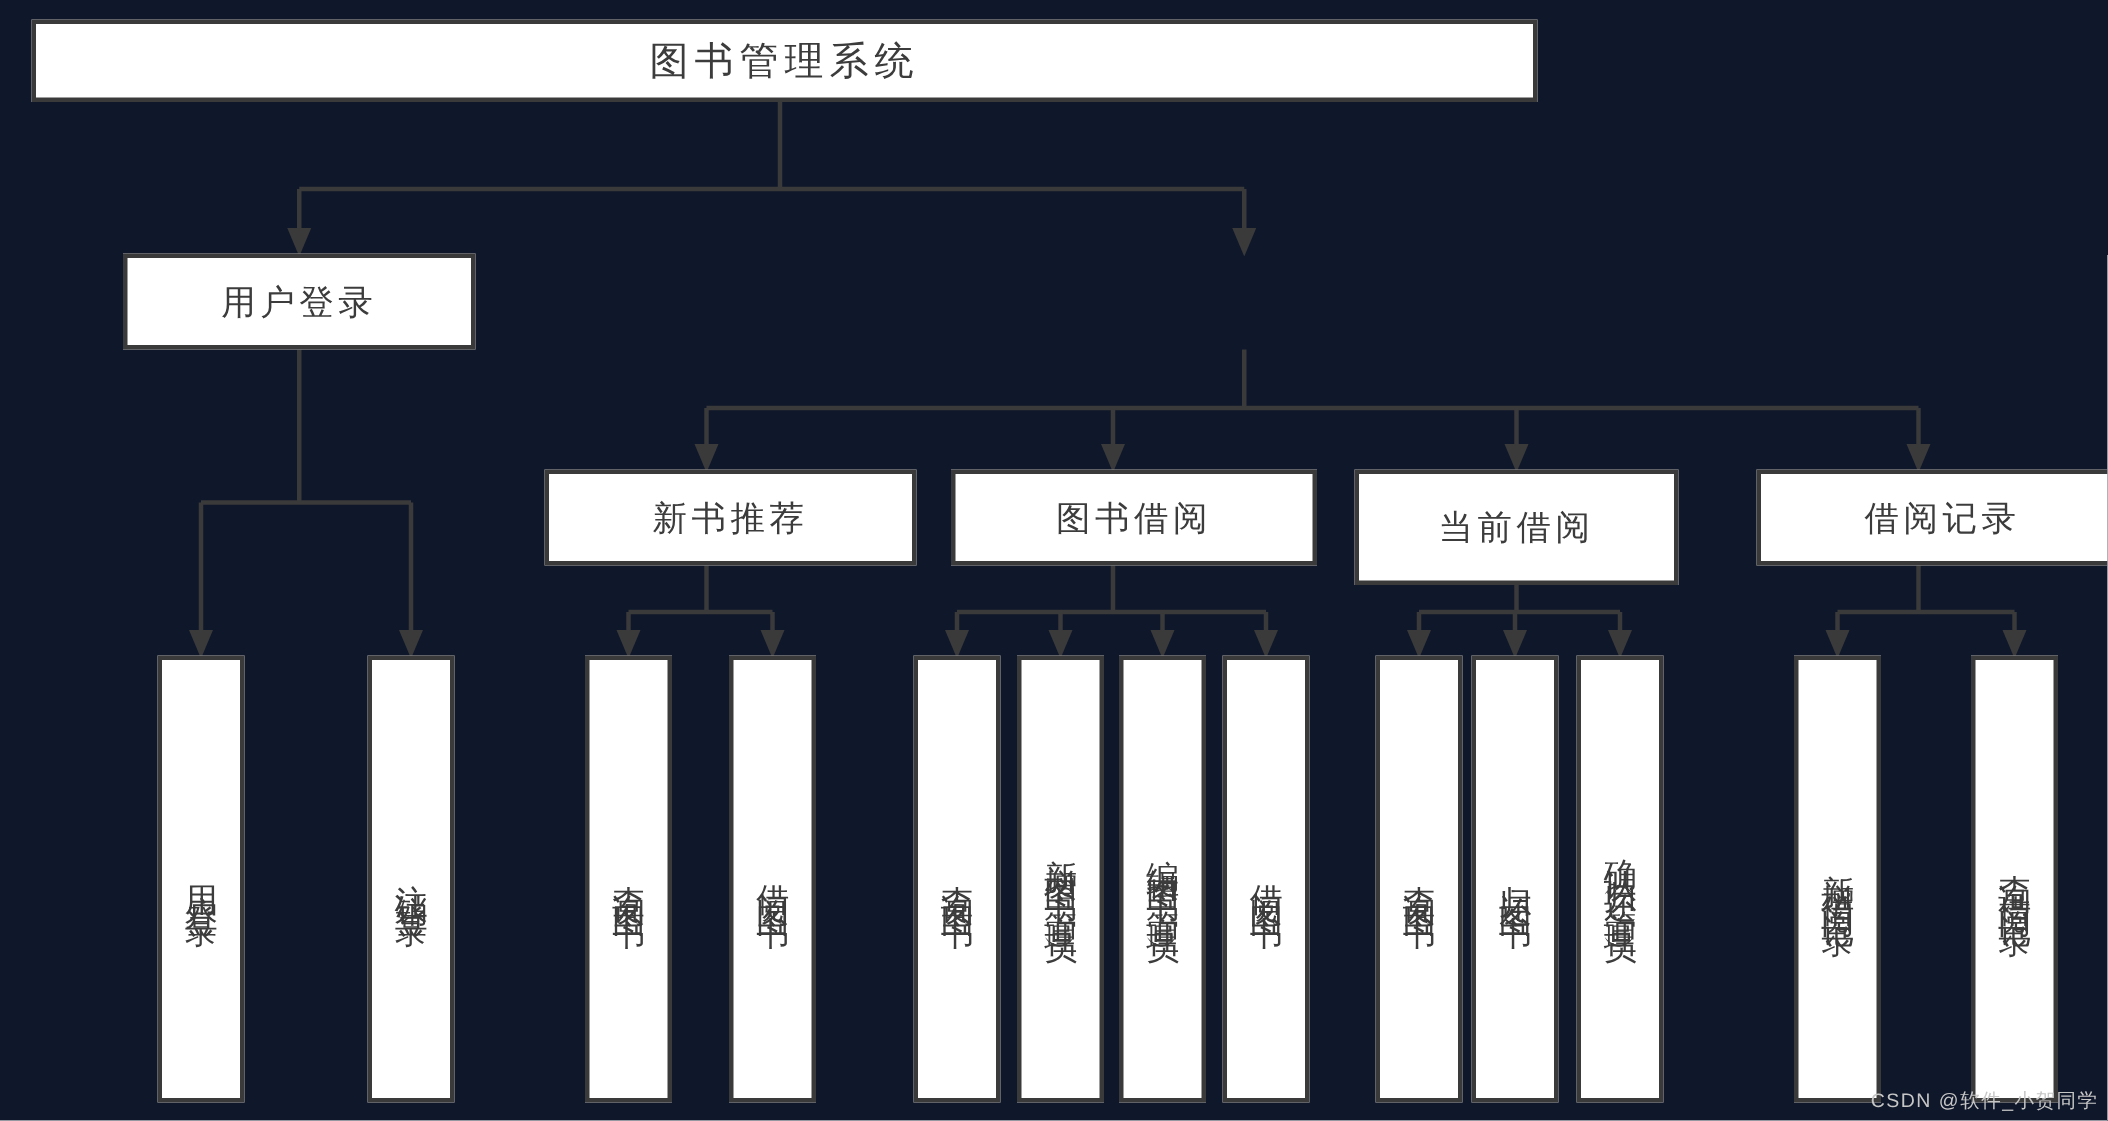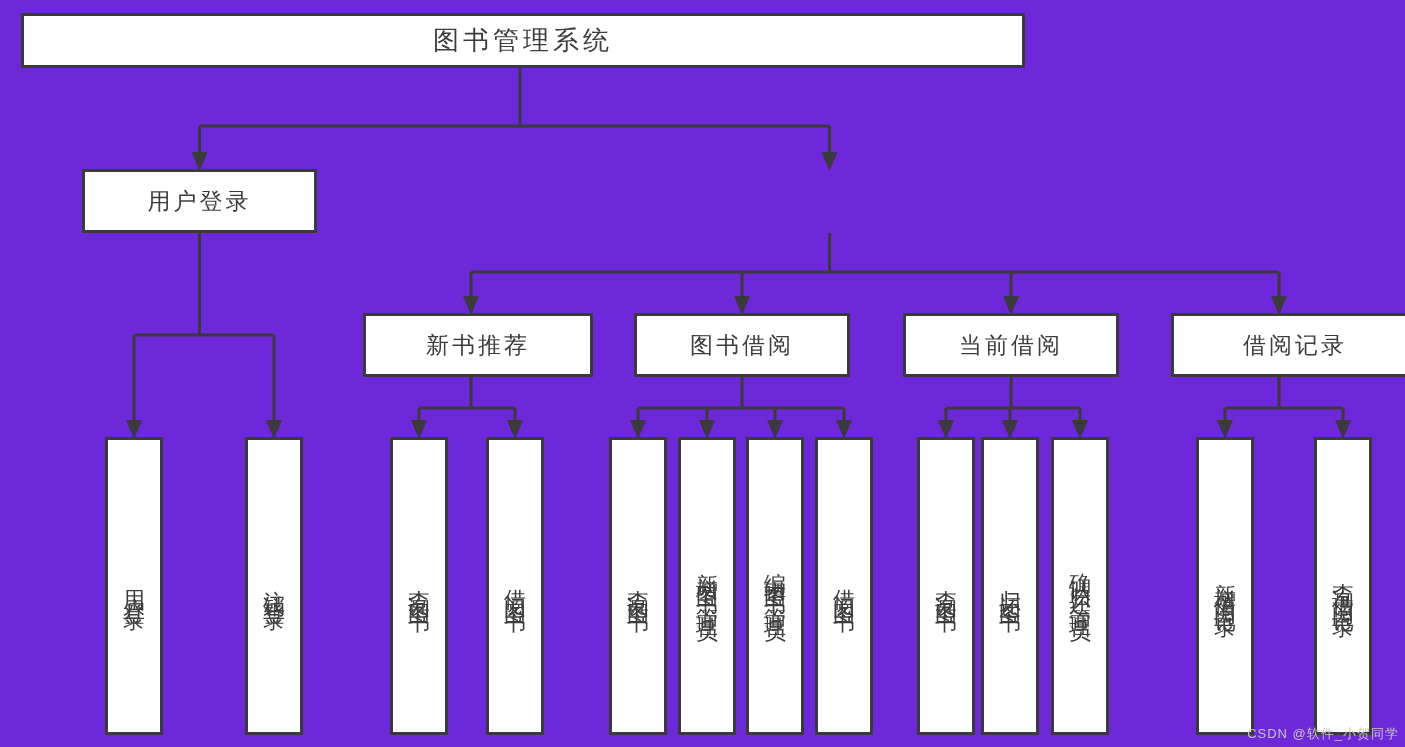--- a/index.html
+++ b/index.html
@@ -1,16 +1,16 @@
 <!DOCTYPE html>
 <html><head>
 <meta charset="utf-8">
 <style>
   html,body{margin:0;padding:0;background:#ffffff;}
-  .stage{position:relative;width:1405px;height:747px;background:#6d28d9;overflow:hidden;
+  .stage{position:relative;width:1405px;height:747px;background:#0f172a;overflow:hidden;
          font-family:"Liberation Sans","DejaVu Sans",sans-serif;}
   .connectors{position:absolute;left:0;top:0;pointer-events:none;}
   .node{position:absolute;box-sizing:border-box;background:#ffffff;border:3px solid #3a3a3a;
         display:flex;align-items:center;justify-content:center;color:#3c3c3c;}
   .node .lbl{white-space:nowrap;}
   .title-node .lbl{font-size:26px;letter-spacing:4px;}
   .h-node .lbl{font-size:23px;letter-spacing:3px;}
   .v-node .lbl{writing-mode:vertical-rl;text-orientation:mixed;font-size:22px;
                letter-spacing:7px;line-height:1.1;white-space:nowrap;}
   .watermark{position:absolute;right:6px;bottom:4px;font-size:13px;letter-spacing:1px;
@@ -61,27 +61,27 @@
   </svg>
 
   <div class="node title-node" style="left:21px;top:13px;width:1004px;height:55px">
     <span class="lbl">图书管理系统</span>
   </div>
 
   <div class="node h-node" style="left:82px;top:169px;width:235px;height:64px">
     <span class="lbl">用户登录</span>
   </div>
 
-  <div class="node h-node" style="left:363px;top:313px;width:230px;height:64px">
+  <div class="node h-node" style="left:363px;top:313px;width:248px;height:64px">
     <span class="lbl">新书推荐</span>
   </div>
-  <div class="node h-node" style="left:634px;top:313px;width:216px;height:64px">
+  <div class="node h-node" style="left:634px;top:313px;width:244px;height:64px">
     <span class="lbl">图书借阅</span>
   </div>
-  <div class="node h-node" style="left:903px;top:313px;width:216px;height:64px">
+  <div class="node h-node" style="left:903px;top:313px;width:216px;height:77px">
     <span class="lbl">当前借阅</span>
   </div>
   <div class="node h-node" style="left:1171px;top:313px;width:248px;height:64px">
     <span class="lbl">借阅记录</span>
   </div>
 
   <div class="node v-node" style="left:105px;top:437px;width:58px;height:298px">
     <span class="lbl">用户登录</span>
   </div>
   <div class="node v-node" style="left:245px;top:437px;width:58px;height:298px">

